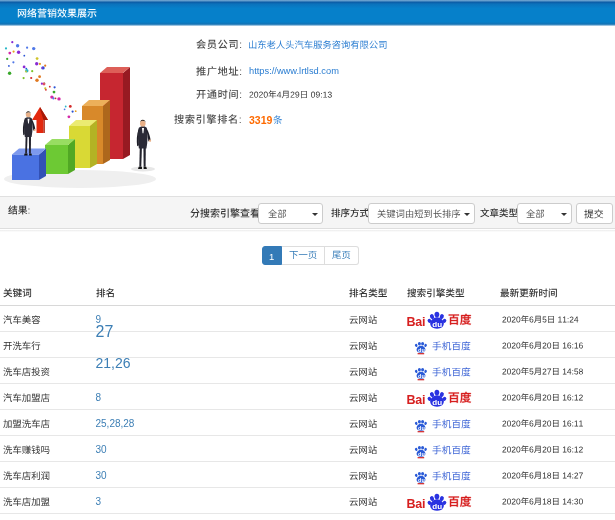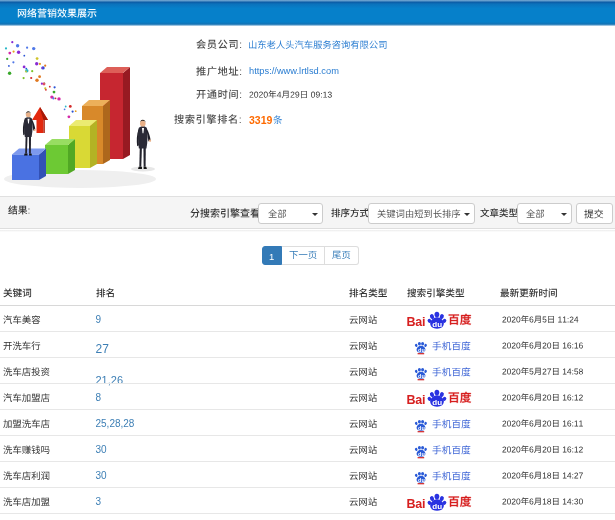--- a/index.html
+++ b/index.html
@@ -460,21 +460,21 @@
         <use href="#gL32" transform="translate(67.24,7.39) scale(0.004102,-0.004102)"></use>
         <use href="#gL34" transform="translate(71.91,7.39) scale(0.004102,-0.004102)"></use>
       </svg></div>
     <div class="sep" style="top:331px"></div>
     <div style="position:absolute;left:3.0px;top:340.5px;height:11px;line-height:0"><svg class="ts" width="39" height="11" style="overflow:visible" fill="#333333">
         <use href="#gr5f00" transform="translate(0.00,8.27) scale(0.009400,-0.009400)"></use>
         <use href="#gr6d17" transform="translate(9.40,8.27) scale(0.009400,-0.009400)"></use>
         <use href="#gr8f66" transform="translate(18.80,8.27) scale(0.009400,-0.009400)"></use>
         <use href="#gr884c" transform="translate(28.20,8.27) scale(0.009400,-0.009400)"></use>
       </svg></div>
-    <div class="htext" style="left:95.5px;top:342px;font-size:12px">27</div>
+    <div class="htext" style="left:95.5px;top:323px;font-size:16px">27</div>
     <div style="position:absolute;left:349.0px;top:340.5px;height:11px;line-height:0"><svg class="ts" width="30" height="11" style="overflow:visible" fill="#333333">
         <use href="#gr4e91" transform="translate(0.00,8.27) scale(0.009400,-0.009400)"></use>
         <use href="#gr7f51" transform="translate(9.40,8.27) scale(0.009400,-0.009400)"></use>
         <use href="#gr7ad9" transform="translate(18.80,8.27) scale(0.009400,-0.009400)"></use>
       </svg></div>
     <div style="position:absolute;left:406px;top:338.5px;line-height:0"><span style="display:inline-flex;align-items:center;height:15px;margin-left:7px">
         <svg width="15" height="15" style="overflow:visible">
           <g fill="#2b5bd7">
             <ellipse cx="3.2" cy="6.4" rx="1.3" ry="1.6" transform="rotate(-20 3.2 6.4)"></ellipse>
             <ellipse cx="6.4" cy="4.8" rx="1.5" ry="1.8"></ellipse>
@@ -510,21 +510,21 @@
         <use href="#gL36" transform="translate(76.59,7.39) scale(0.004102,-0.004102)"></use>
       </svg></div>
     <div class="sep" style="top:357px"></div>
     <div style="position:absolute;left:3.0px;top:366.5px;height:11px;line-height:0"><svg class="ts" width="48" height="11" style="overflow:visible" fill="#333333">
         <use href="#gr6d17" transform="translate(0.00,8.27) scale(0.009400,-0.009400)"></use>
         <use href="#gr8f66" transform="translate(9.40,8.27) scale(0.009400,-0.009400)"></use>
         <use href="#gr5e97" transform="translate(18.80,8.27) scale(0.009400,-0.009400)"></use>
         <use href="#gr6295" transform="translate(28.20,8.27) scale(0.009400,-0.009400)"></use>
         <use href="#gr8d44" transform="translate(37.60,8.27) scale(0.009400,-0.009400)"></use>
       </svg></div>
-    <div class="htext" style="left:95.5px;top:374px;font-size:11px">21,26</div>
+    <div class="htext" style="left:95.5px;top:355px;font-size:14px">21,26</div>
     <div style="position:absolute;left:349.0px;top:366.5px;height:11px;line-height:0"><svg class="ts" width="30" height="11" style="overflow:visible" fill="#333333">
         <use href="#gr4e91" transform="translate(0.00,8.27) scale(0.009400,-0.009400)"></use>
         <use href="#gr7f51" transform="translate(9.40,8.27) scale(0.009400,-0.009400)"></use>
         <use href="#gr7ad9" transform="translate(18.80,8.27) scale(0.009400,-0.009400)"></use>
       </svg></div>
     <div style="position:absolute;left:406px;top:364.5px;line-height:0"><span style="display:inline-flex;align-items:center;height:15px;margin-left:7px">
         <svg width="15" height="15" style="overflow:visible">
           <g fill="#2b5bd7">
             <ellipse cx="3.2" cy="6.4" rx="1.3" ry="1.6" transform="rotate(-20 3.2 6.4)"></ellipse>
             <ellipse cx="6.4" cy="4.8" rx="1.5" ry="1.8"></ellipse>

